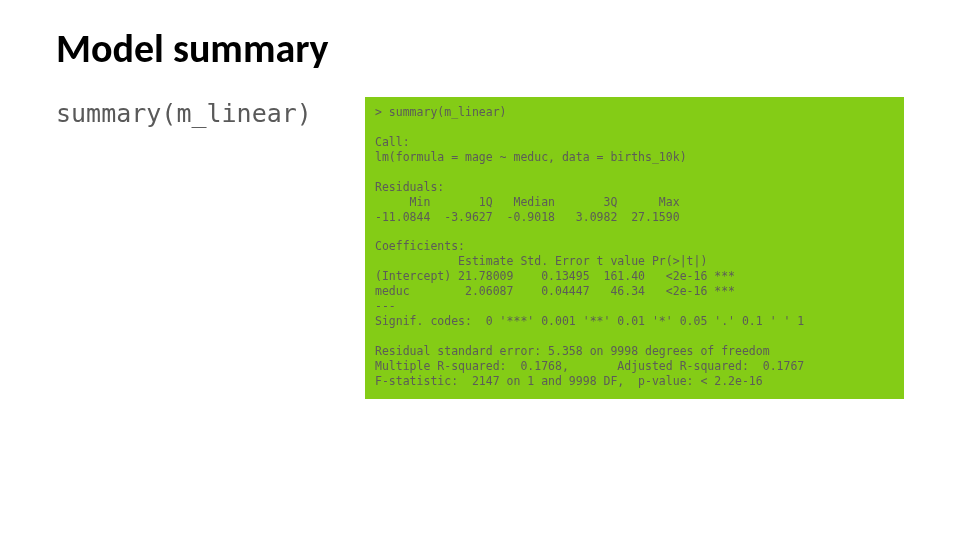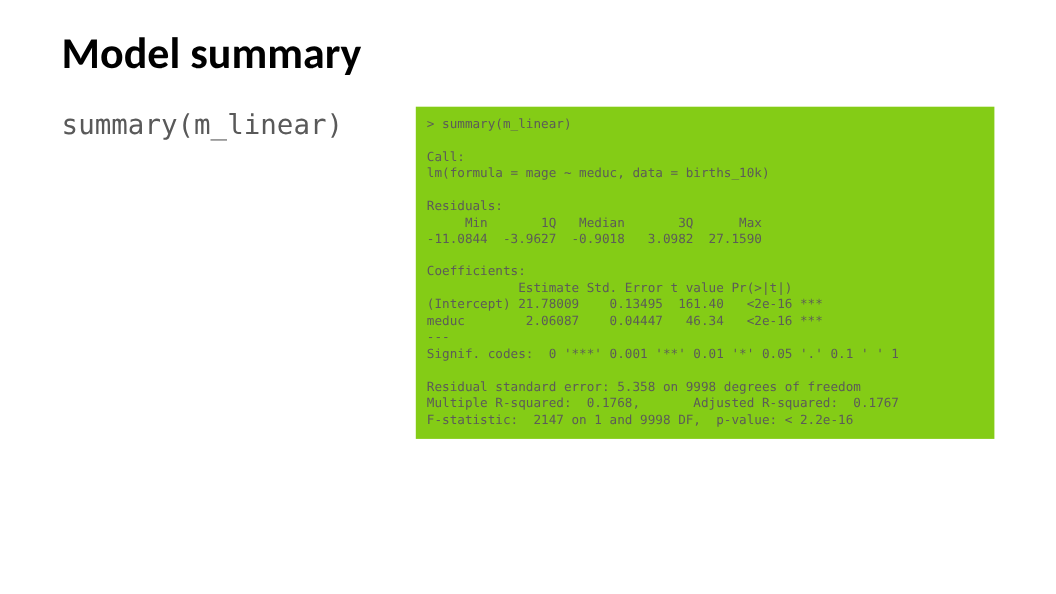--- a/index.html
+++ b/index.html
@@ -20,21 +20,21 @@
   }
   .title {
     font-size: 40px;
     font-weight: 600;
     color: #000000;
     margin: 0 0 24px 0;
     font-family: "Calibri", "Segoe UI", Arial, sans-serif;
   }
   .body {
     display: flex;
-    gap: 22px;
+    gap: 9px;
     align-items: flex-start;
   }
   .left {
     flex: 0 0 auto;
     min-width: 300px;
   }
   .code-cmd {
     font-family: Consolas, "DejaVu Sans Mono", "Lucida Console", Menlo, monospace;
     font-size: 25px;
     color: #595959;

